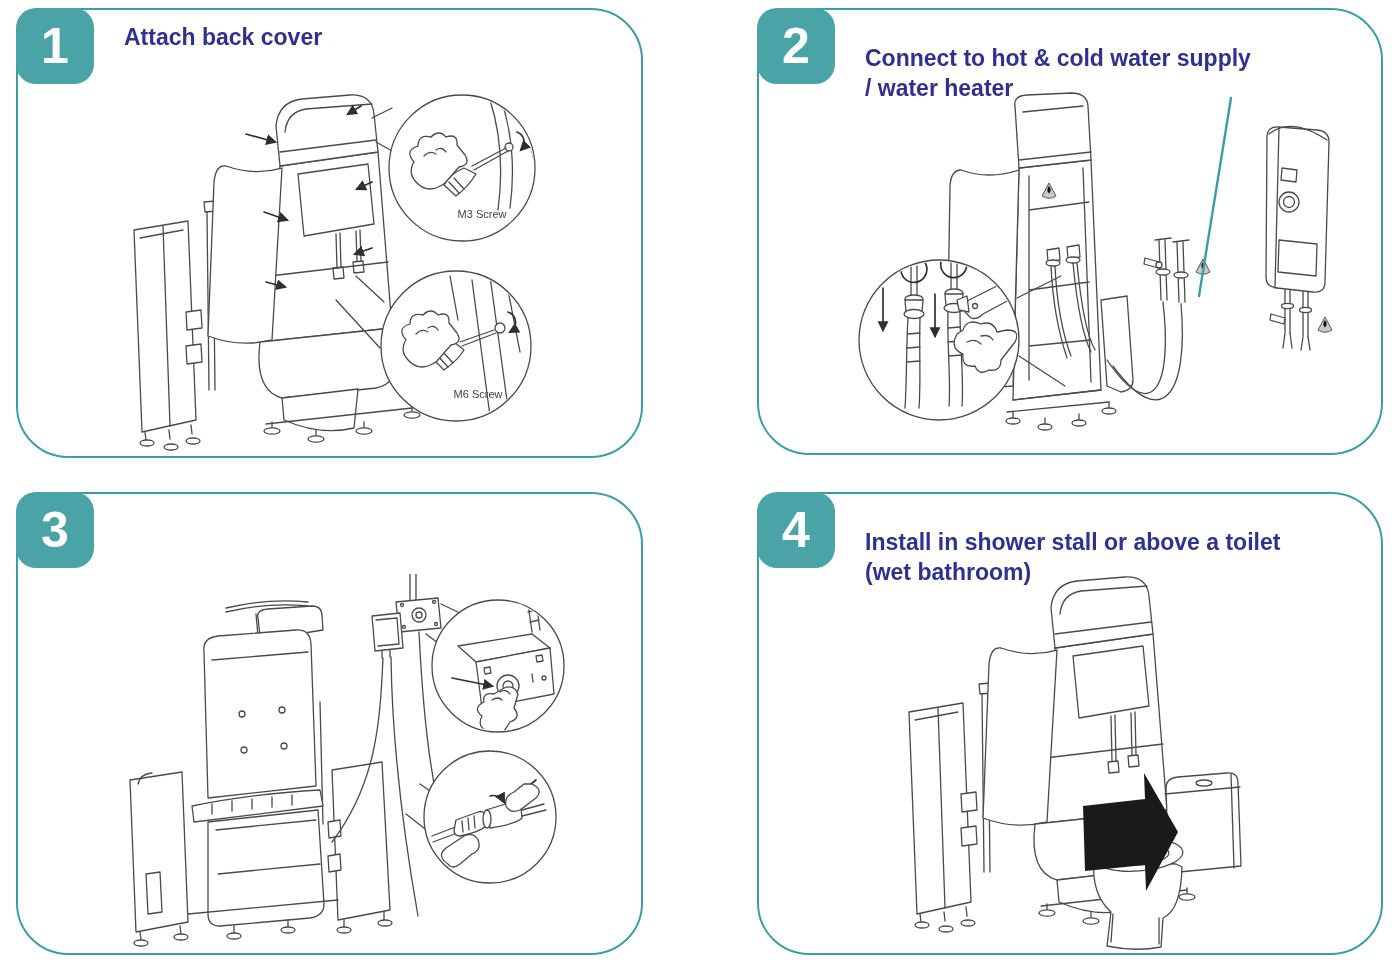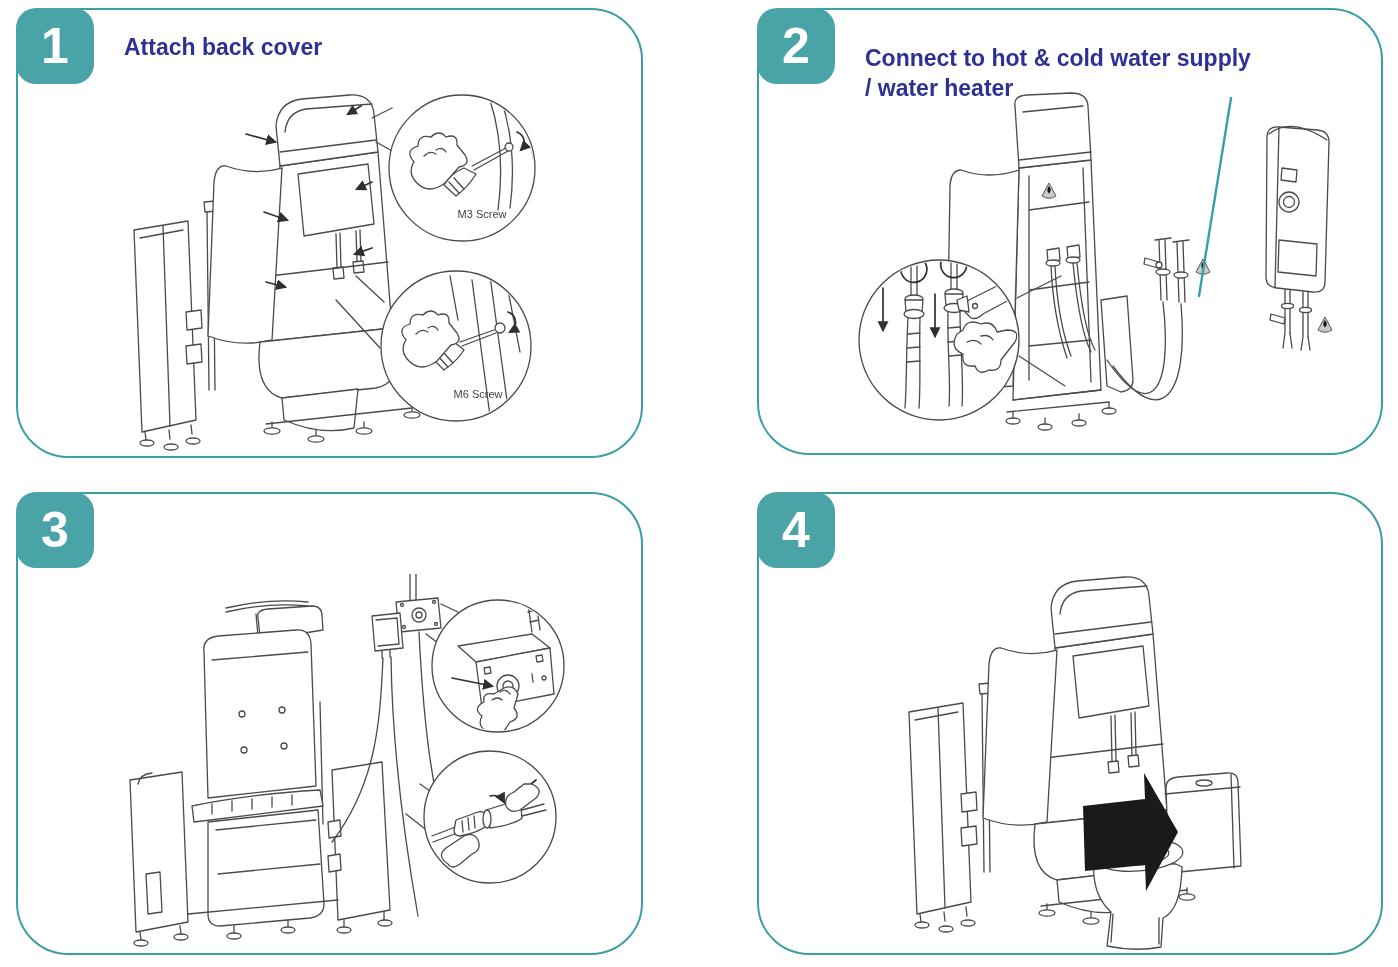--- a/index.html
+++ b/index.html
@@ -4,21 +4,21 @@
 <style>
   html,body{margin:0;padding:0;background:#ffffff;}
   body{width:1398px;height:967px;position:relative;font-family:"Liberation Sans",sans-serif;overflow:hidden;}
   .panel{position:absolute;box-sizing:border-box;border:2px solid #3a9fa3;border-radius:52px;background:#fff;}
   #panel-1{left:16px;top:8px;width:627px;height:450px;}
   #panel-2{left:757px;top:8px;width:626px;height:447px;}
   #panel-3{left:16px;top:492px;width:627px;height:463px;}
   #panel-4{left:757px;top:492px;width:626px;height:463px;}
   .badge{position:absolute;top:-2px;left:-2px;width:78px;height:76px;background:#4aa3a6;border-radius:20px;
          color:#fff;font-weight:bold;font-size:50px;display:flex;align-items:center;justify-content:center;}
-  .title{position:absolute;left:106px;top:22px;font-size:23px;line-height:30px;font-weight:bold;color:#2e3192;white-space:pre-line;}
+  .title{position:absolute;left:106px;top:12px;font-size:23px;line-height:30px;font-weight:bold;color:#2e3192;white-space:pre-line;}
   .title.two{top:33px;}
   .art{position:absolute;left:2px;top:80px;}
   .ln{fill:none;stroke:#4a4a4a;stroke-width:1.3;stroke-linejoin:round;stroke-linecap:round;}
   .fw{fill:#ffffff;stroke:#4a4a4a;stroke-width:1.3;stroke-linejoin:round;stroke-linecap:round;}
   .ar{fill:none;stroke:#2f2f2f;stroke-width:1.7;stroke-linecap:round;}
   .teal{fill:none;stroke:#3a9fa3;stroke-width:2.4;stroke-linecap:round;}
   .lbl{font-size:11px;fill:#3f3f3f;}
 </style>
 </head>
 <body>
@@ -338,20 +338,22 @@
           <path class="fw" d="M428,290 q-12,-8 -2,-16 l18,-12 q10,-4 14,4 q4,10 -6,14 l-12,10 q-8,6 -12,0 Z"></path>
           <path class="fw" d="M512,210 q12,6 4,14 l-16,12 q-10,4 -14,-4 q-2,-10 8,-14 l10,-8 Z"></path>
         </g>
       </g>
     </g>
   </svg>
 </div>
 
 <div class="panel" id="panel-4">
   <div class="badge">4</div>
+  <div class="title two">Install in shower stall or above a toilet
+(wet bathroom)</div>
   <svg class="art" width="618" height="380" viewBox="0 0 618 380">
 
     <g transform="translate(34,-2)">
       <g>
         <path class="fw" d="M114,140 L168,131 L176,330 L122,342 Z"></path>
         <path class="ln" d="M120,148 L163,140"></path>
         <path class="ln" d="M143,136 L150,336"></path>
         <path class="fw" d="M166,222 L181,220 L182,238 L167,240 Z"></path>
         <path class="fw" d="M166,256 L181,254 L182,272 L167,274 Z"></path>
         <path class="fw" d="M184,112 L196,111 L197,121 L185,122 Z"></path>

